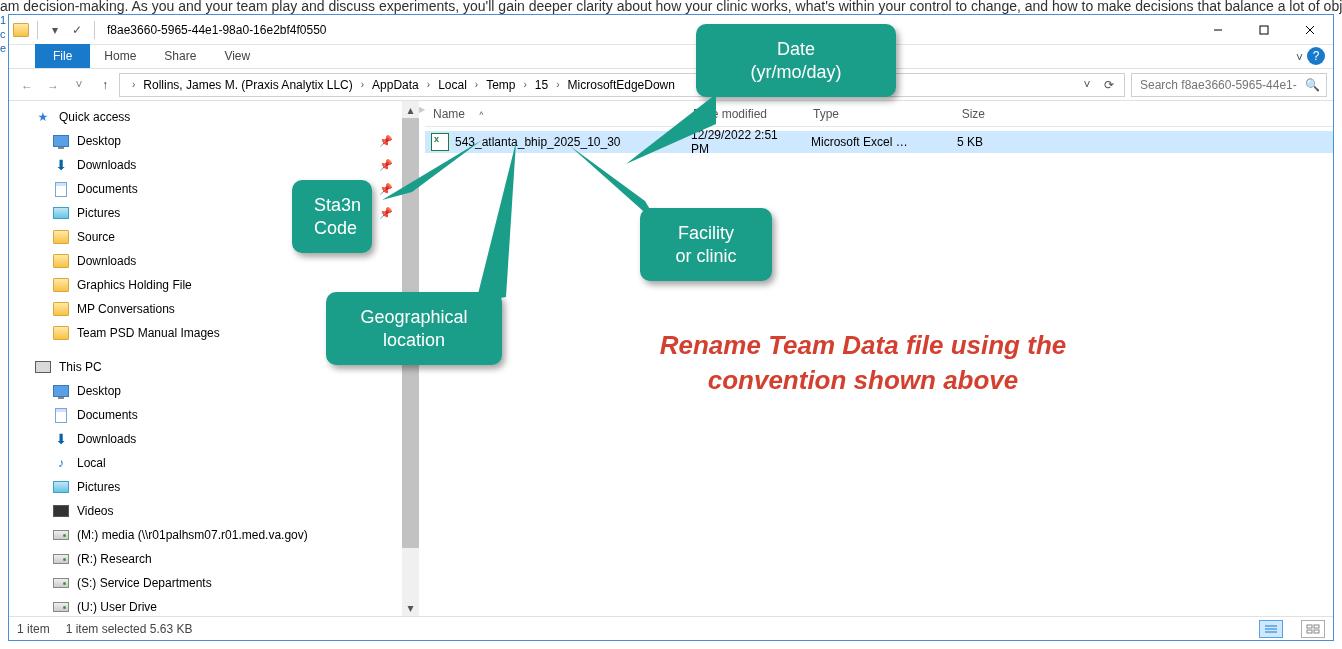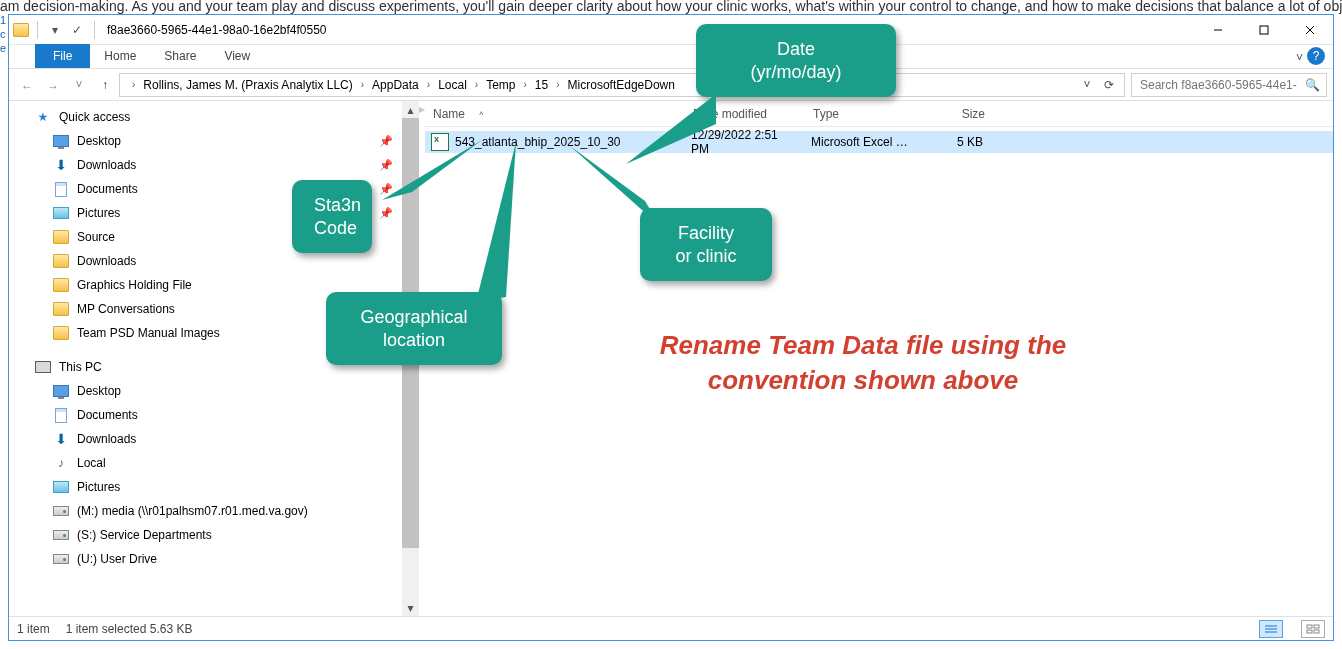--- a/index.html
+++ b/index.html
@@ -285,23 +285,35 @@
             <span class="label">Local</span>
           </div>
           <div class="item indent1">
             <span class="ico">
               <span class="ico-pic"></span>
             </span>
             <span class="label">Pictures</span>
           </div>
           <div class="item indent1">
             <span class="ico">
+              <span class="ico-video"></span>
+            </span>
+            <span class="label">Videos</span>
+          </div>
+          <div class="item indent1">
+            <span class="ico">
               <span class="ico-drive"></span>
             </span>
             <span class="label">(M:) media (\\r01palhsm07.r01.med.va.gov)</span>
+          </div>
+          <div class="item indent1">
+            <span class="ico">
+              <span class="ico-drive"></span>
+            </span>
+            <span class="label">(R:) Research</span>
           </div>
           <div class="item indent1">
             <span class="ico">
               <span class="ico-drive"></span>
             </span>
             <span class="label">(S:) Service Departments</span>
           </div>
           <div class="item indent1">
             <span class="ico">
               <span class="ico-drive"></span>

